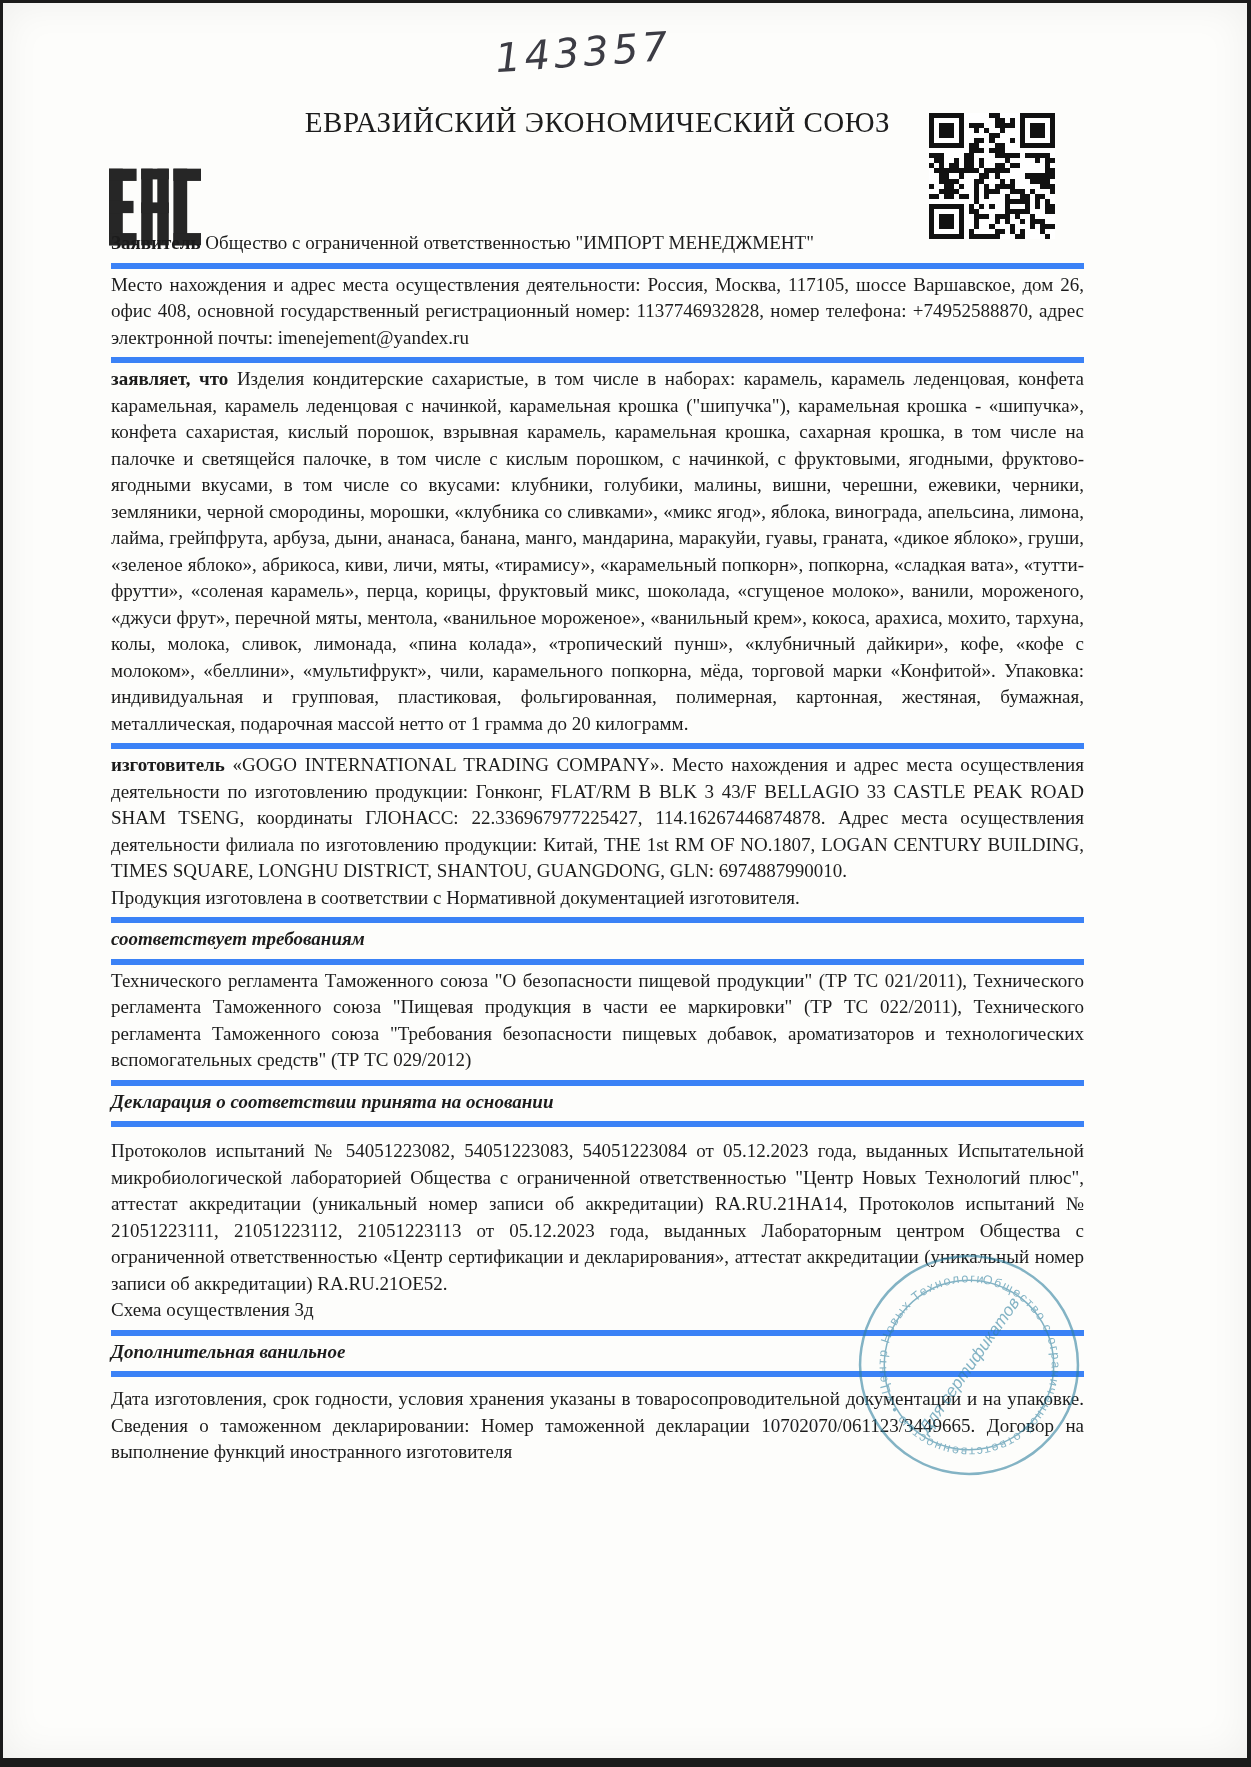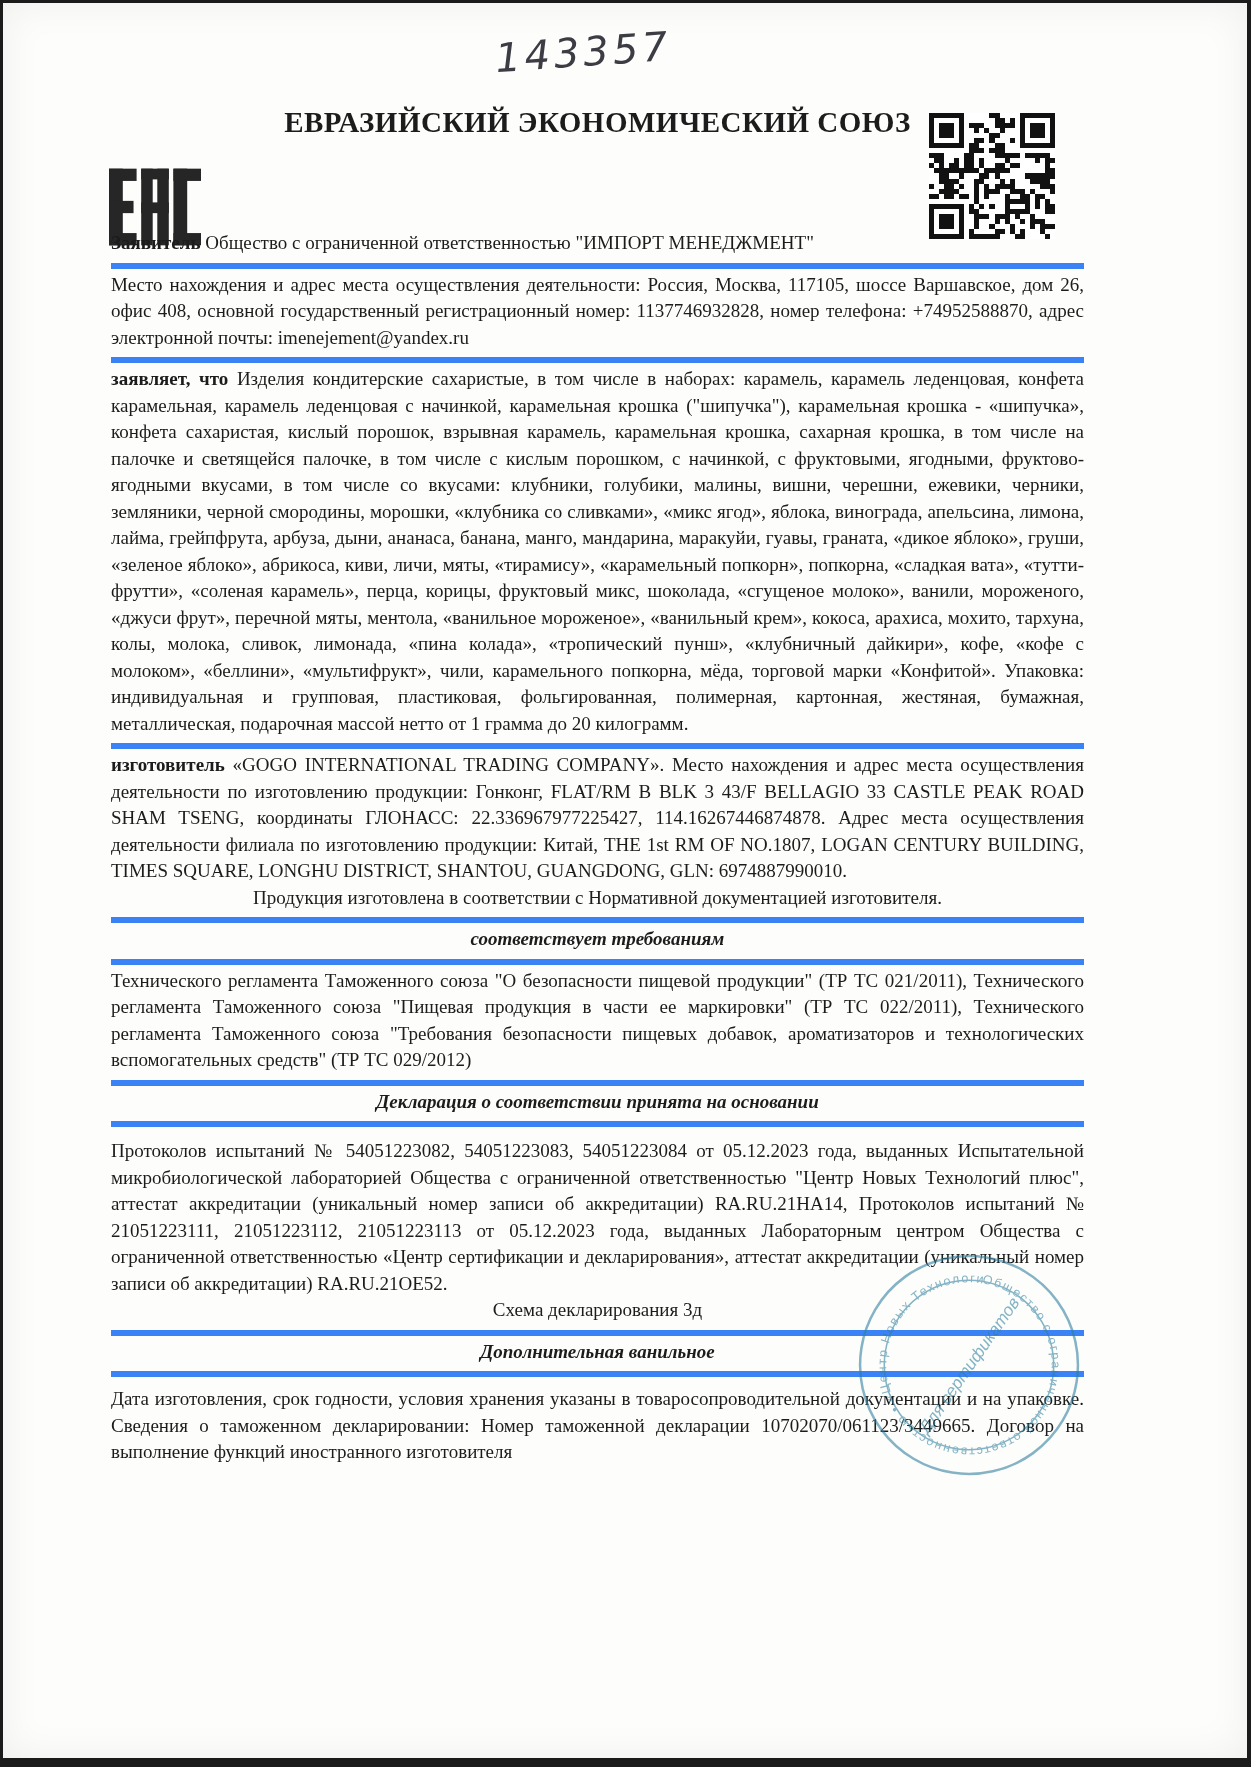--- a/index.html
+++ b/index.html
@@ -30,38 +30,38 @@
   .eac{position:absolute;top:162px;left:106px;width:92px;height:84px;}
   .eac svg{width:100%;height:100%;}
   .col{
     position:relative;
     margin-left:108px;
     width:973px;
     padding-top:100px;
   }
   .title{
     text-align:center;
-    font-weight:bold;
+    font-weight:normal;
     font-size:29px;
     line-height:38px;
     letter-spacing:0.5px;
     margin-bottom:86px;
   }
   .row{
     border-bottom:6px solid #3b82f6;
     padding:3px 0 6px 0;
   }
   .row.last{border-bottom:none;}
   .row p{
     margin:0;
     font-size:19px;
     line-height:26.5px;
     text-align:justify;
   }
-  .row p.noj{text-align:center;}
+  .row p.noj{text-align:left;}
   b.lead{font-weight:bold;}
   .hrow{font-weight:bold;font-style:italic;}
   .stamp{
     position:absolute;
     left:850px;top:1246px;
     width:232px;height:232px;
     opacity:0.58;
     transform:rotate(9deg);
     pointer-events:none;
     z-index:5;
@@ -348,21 +348,21 @@
     <div class="row">
       <p>Технического регламента Таможенного союза "О безопасности пищевой продукции" (ТР ТС 021/2011), Технического регламента Таможенного союза "Пищевая продукция в части ее маркировки" (ТР ТС 022/2011), Технического регламента Таможенного союза "Требования безопасности пищевых добавок, ароматизаторов и технологических вспомогательных средств" (ТР ТС 029/2012)</p>
     </div>
 
     <div class="row hrow">
       <p class="noj">Декларация о соответствии принята на основании</p>
     </div>
 
     <div class="row">
       <p style="margin-top:8px">Протоколов испытаний № 54051223082, 54051223083, 54051223084 от 05.12.2023 года, выданных Испытательной микробиологической лабораторией Общества с ограниченной ответственностью "Центр Новых Технологий плюс", аттестат аккредитации (уникальный номер записи об аккредитации) RA.RU.21НА14, Протоколов испытаний № 21051223111, 21051223112, 21051223113 от 05.12.2023 года, выданных Лабораторным центром Общества с ограниченной ответственностью «Центр сертификации и декларирования», аттестат аккредитации (уникальный номер записи об аккредитации) RA.RU.21ОЕ52.</p>
-      <p class="noj">Схема декларирования 3д</p>
+      <p class="noj">Схема осуществления 3д</p>
     </div>
 
     <div class="row hrow">
       <p class="noj">Дополнительная ванильное</p>
     </div>
 
     <div class="row last">
       <p style="margin-top:6px">Дата изготовления, срок годности, условия хранения указаны в товаросопроводительной документации и на упаковке. Сведения о таможенном декларировании: Номер таможенной декларации 10702070/061123/3449665. Договор на выполнение функций иностранного изготовителя</p>
     </div>
   </div>

